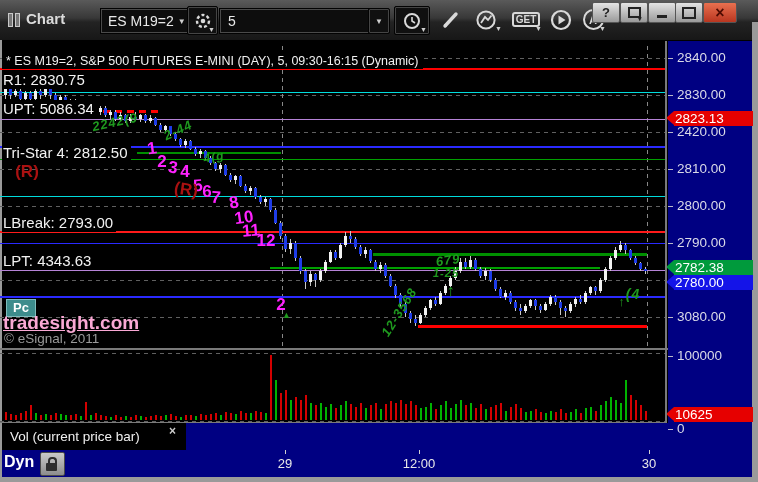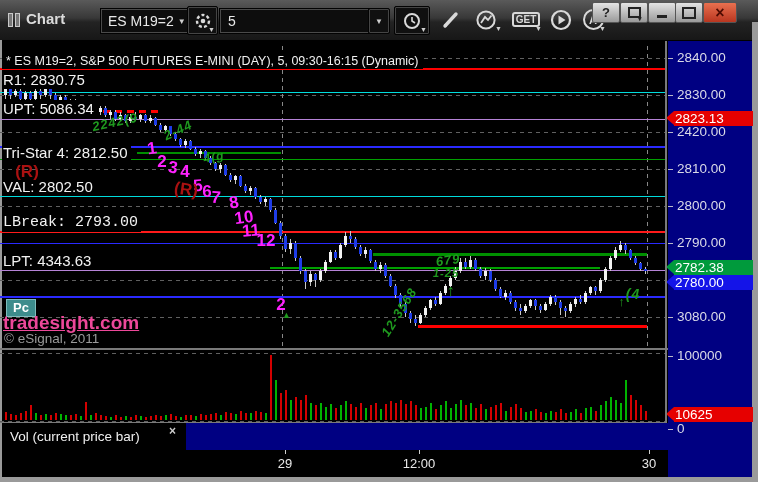--- a/index.html
+++ b/index.html
@@ -51,21 +51,21 @@
   .lockbody{position:absolute;left:5px;top:10px;width:11px;height:8px;background:#2e2e2e;border-radius:1px;}
   .lockshackle{position:absolute;left:7px;top:4px;width:5px;height:6px;border:2px solid #2e2e2e;
     border-bottom:none;border-radius:4px 4px 0 0;}
   .timelabel{position:absolute;top:456px;color:#e8e8e8;font-size:13px;transform:translateX(-50%);}
   .timetick{position:absolute;top:450px;width:1px;height:4px;background:#cfcfcf;}
   
   .lvl-label{position:absolute;left:2px;background:#000;color:#f2f2f2;font-size:15px;
     padding:0 3px 1px 1px;white-space:nowrap;z-index:4;}
   #chart-title{position:absolute;left:2px;top:53px;background:#000;color:#f0f0f0;font-size:12.5px;
     padding:1px 4px;white-space:nowrap;z-index:5;}
-  #watermark{position:absolute;left:3px;top:312px;color:#ec4899;font-size:19px;font-weight:bold;
+  #watermark{position:absolute;left:3px;top:312px;color:#f9a8d4;font-size:19px;font-weight:bold;
     text-decoration:underline;z-index:4;}
   #copyright{position:absolute;left:4px;top:331px;color:#9a9a9a;font-size:13.5px;z-index:4;}
   #pc-badge{position:absolute;left:6px;top:299px;background:#3d8c8c;border:1px solid #7fbcbc;
     color:#fff;font-weight:bold;font-size:13px;padding:0 6px 1px 6px;z-index:4;}
   .ann{position:absolute;z-index:6;white-space:nowrap;transform:translate(-50%,-50%);}
   svg{display:block;}
 </style>
 </head>
 <body>
 
@@ -174,23 +174,22 @@
       <div style="position: absolute; left: 0px; top: 91.75px; width: 666px; height: 1.5px; z-index: 2; background: rgb(0, 220, 220);"></div>
       <div class="lvl-label" style="position: absolute; left: 2px; top: 71px; z-index: 4;">R1: 2830.75</div>
       <div style="position: absolute; left: 103px; top: 109.5px; width: 55px; height: 3px; z-index: 2; background: repeating-linear-gradient(90deg, rgb(255, 0, 0) 0px, rgb(255, 0, 0) 7px, transparent 7px, transparent 12px);"></div>
       <div style="position: absolute; left: 0px; top: 118.75px; width: 666px; height: 1.5px; z-index: 2; background: rgb(181, 131, 214);"></div>
       <div class="lvl-label" style="position: absolute; left: 2px; top: 100px; z-index: 4;">UPT: 5086.34</div>
       <div style="position: absolute; left: 0px; top: 146.25px; width: 666px; height: 1.5px; z-index: 2; background: rgb(42, 42, 255);"></div>
       <div style="position: absolute; left: 137px; top: 151.5px; width: 144px; height: 2px; z-index: 2; background: rgb(0, 144, 0);"></div>
       <div style="position: absolute; left: 0px; top: 158.75px; width: 666px; height: 1.5px; z-index: 2; background: rgb(0, 160, 0);"></div>
       <div class="lvl-label" style="position: absolute; left: 2px; top: 144px; z-index: 4;">Tri-Star 4: 2812.50</div>
       <div style="position: absolute; left: 0px; top: 195.75px; width: 666px; height: 1.5px; z-index: 2; background: rgb(0, 220, 220);"></div>
-      <div class="lvl-label" style="position: absolute; left: 2px; top: 178px; z-index: 4;">VAL: 2802.50</div>
       <div style="position: absolute; left: 0px; top: 231.25px; width: 666px; height: 1.5px; z-index: 2; background: rgb(255, 26, 26);"></div>
-      <div class="lvl-label" style="position: absolute; left: 2px; top: 214px; z-index: 4; font-family: Liberation Mono, monospace;">LBreak: 2793.00</div>
+      <div class="lvl-label" style="position: absolute; left: 2px; top: 214px; z-index: 4;">LBreak: 2793.00</div>
       <div style="position: absolute; left: 0px; top: 242.75px; width: 666px; height: 1.5px; z-index: 2; background: rgb(42, 42, 255);"></div>
       <div style="position: absolute; left: 373px; top: 253.25px; width: 274px; height: 2.5px; z-index: 2; background: rgb(0, 144, 0);"></div>
       <div style="position: absolute; left: 270px; top: 267.25px; width: 330px; height: 1.5px; z-index: 2; background: rgb(0, 160, 0);"></div>
       <div style="position: absolute; left: 0px; top: 269.75px; width: 666px; height: 1.5px; z-index: 2; background: rgb(181, 131, 214);"></div>
       <div class="lvl-label" style="position: absolute; left: 2px; top: 252px; z-index: 4;">LPT: 4343.63</div>
       <div style="position: absolute; left: 0px; top: 296.25px; width: 666px; height: 1.5px; z-index: 2; background: rgb(42, 42, 255);"></div>
       <div style="position: absolute; left: 418px; top: 324.5px; width: 229px; height: 3px; z-index: 2; background: rgb(255, 0, 0);"></div>
       <div style="position: absolute; left: 5px; top: 83.9px; width: 1px; height: 14.8px; background: rgb(200, 200, 200); z-index: 3;"></div>
       <div style="position: absolute; left: 4px; top: 87.6px; width: 3px; height: 7.4px; background: rgb(242, 242, 242); z-index: 3;"></div>
       <div style="position: absolute; left: 10px; top: 85.75px; width: 1px; height: 12.95px; background: rgb(200, 200, 200); z-index: 3;"></div>
@@ -612,20 +611,27 @@
   <div class="abs" style="left:0;top:348px;width:668px;height:2px;background:#7a7a7a;z-index:7;"></div>
   <div class="abs" style="left:665px;top:41px;width:2px;height:382px;background:#7a7a7a;z-index:7;"></div>
   <div class="abs" style="left:0;top:422px;width:667px;height:1px;background:#7a7a7a;z-index:7;"></div>
 
   <div id="tabrow-blue"></div>
   <div id="vol-tab">
     <span>Vol (current price bar)</span>
     <span class="x">×</span>
   </div>
 
+  <div id="dynrow">
+    <span id="dyn-label">Dyn</span>
+    <span id="lock-btn">
+      <span class="lockshackle"></span>
+      <span class="lockbody"></span>
+    </span>
+  </div>
 
   <div class="abs frame" style="left:0;top:40px;width:2px;height:442px;"></div>
   <div class="abs frame" style="left:752px;top:22px;width:6px;height:460px;"></div>
   <div class="abs frame" style="left:0;top:477px;width:758px;height:5px;"></div>
 <div style="position: absolute; left: 668px; top: 58px; width: 5px; height: 1px; background: rgb(185, 185, 201);"></div>
     <div class="ticklabel" style="position: absolute; left: 677px; top: 50px;">2840.00</div>
     <div style="position: absolute; left: 668px; top: 95px; width: 5px; height: 1px; background: rgb(185, 185, 201);"></div>
     <div class="ticklabel" style="position: absolute; left: 677px; top: 87px;">2830.00</div>
     <div style="position: absolute; left: 668px; top: 132px; width: 5px; height: 1px; background: rgb(185, 185, 201);"></div>
     <div class="ticklabel" style="position: absolute; left: 677px; top: 124px;">2420.00</div>

